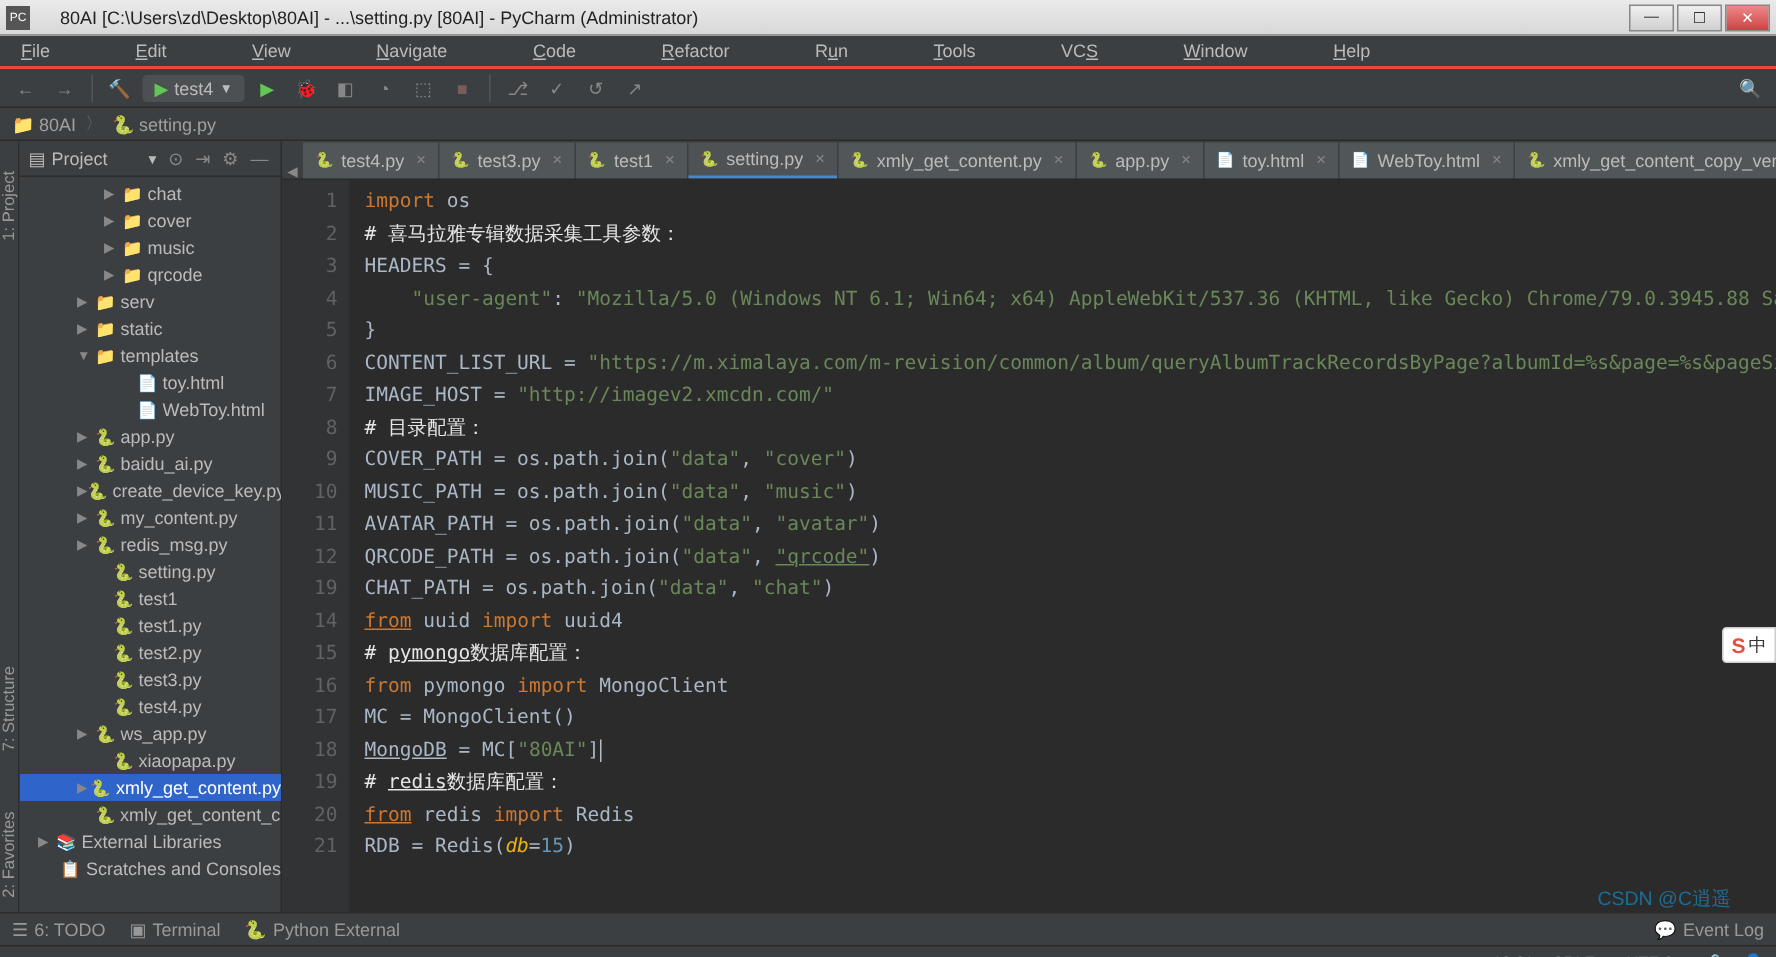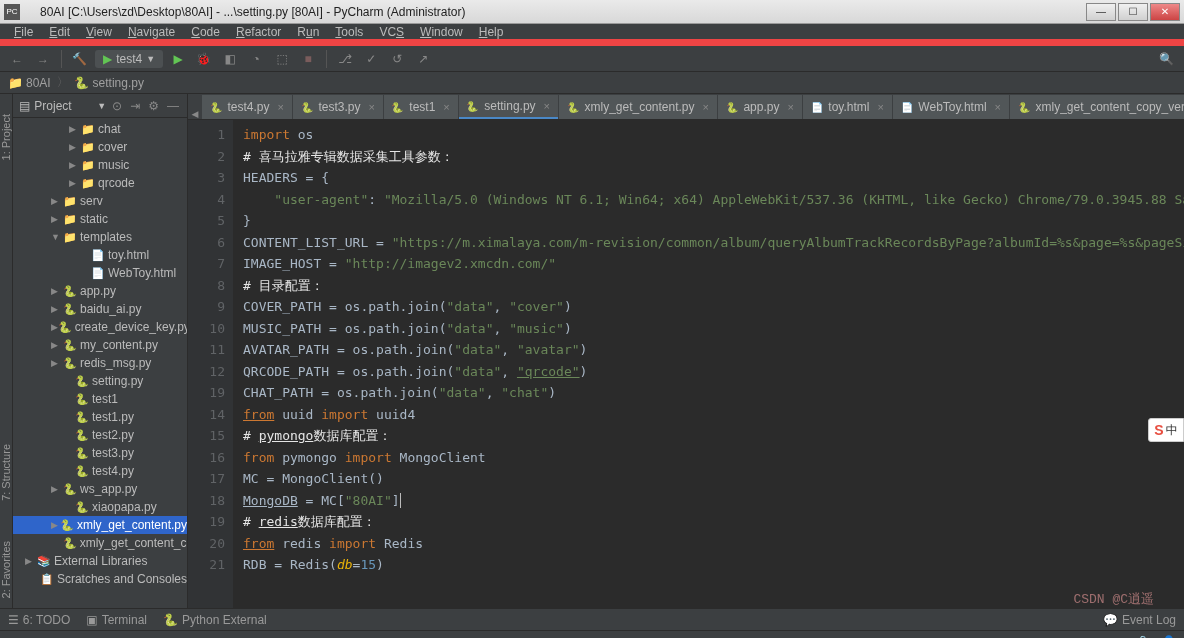--- a/index.html
+++ b/index.html
@@ -7,21 +7,21 @@
 
 
 .title-bar { height: 24px; background: linear-gradient(#eaeaea,#d8d8d8); display: flex; align-items: center; padding: 0 4px; border-bottom: 1px solid #999; }
 .title-icon { width: 16px; height: 16px; background: #555; margin-right: 20px; color: #fff; font-size: 8px; display: flex; align-items: center; justify-content: center; }
 .title-text { color: #222; font-size: 12px; flex: 1; }
 .win-controls { display: flex; }
 .win-btn { width: 30px; height: 18px; margin-left: 2px; border: 1px solid #888; background: linear-gradient(#f0f0f0,#d0d0d0); display: flex; align-items: center; justify-content: center; font-size: 10px; color: #333; cursor: pointer; }
 .win-close { background: linear-gradient(#e88,#c44); color: #fff; }
 
 
-.menu-bar { height: 22px; background: #3c3f41; display: flex; align-items: center; padding: 0 6px; border-bottom: 7px solid #ef4444; }
+.menu-bar { height: 22px; background: #3c3f41; display: flex; align-items: center; padding: 0 6px; border-bottom: 2px solid #ef4444; gap: 41px; }
 .menu-item { padding: 2px 8px; color: #bbbbbb; cursor: pointer; }
 .menu-item u { text-decoration: underline; }
 
 
 .toolbar { height: 26px; background: #3c3f41; display: flex; align-items: center; padding: 0 6px; border-bottom: 1px solid #2b2b2b; gap: 4px; }
 .tb-btn { width: 22px; height: 22px; display: flex; align-items: center; justify-content: center; color: #888; cursor: pointer; border-radius: 2px; }
 .tb-sep { width: 1px; height: 18px; background: #555; margin: 0 3px; }
 .run-config { display: flex; align-items: center; padding: 2px 8px; background: #4c5052; border-radius: 3px; color: #bbb; gap: 4px; cursor: pointer; }
 .toolbar-spacer { flex: 1; }
 .search-icon-tb { width: 22px; height: 22px; display: flex; align-items: center; justify-content: center; color: #aaa; cursor: pointer; }
@@ -82,21 +82,21 @@
 .status-bar { height: 22px; background: #3c3f41; border-top: 1px solid #2b2b2b; display: flex; align-items: center; padding: 0 8px; gap: 12px; color: #999; font-size: 11px; }
 .status-spacer { flex: 1; }
 .status-item { cursor: pointer; }
 .lock-icon { color: #888; }
 
 
 .ime-badge { position: absolute; right: 0; top: 418px; width: 36px; height: 24px; background: #fff; border: 1px solid #ccc; border-radius: 3px 0 0 3px; display: flex; align-items: center; justify-content: center; }
 .ime-s { color: #e84e40; font-weight: bold; font-size: 14px; margin-right: 2px; }
 
 
-.watermark { position: absolute; right: 30px; bottom: 30px; color: #fca5a5; font-size: 13px; font-family: Liberation Mono, monospace; opacity: 0.55; }
+.watermark { position: absolute; right: 30px; bottom: 30px; color: #0ea5e9; font-size: 13px; font-family: Liberation Sans, sans-serif; opacity: 0.55; }
 
 </style>
 </head>
 <body>
 
 <div class="title-bar">
   <div class="title-icon">PC</div>
   <div class="title-text">80AI [C:\Users\zd\Desktop\80AI] - ...\setting.py [80AI] - PyCharm (Administrator)</div>
   <div class="win-controls">
     <div class="win-btn">—</div>

